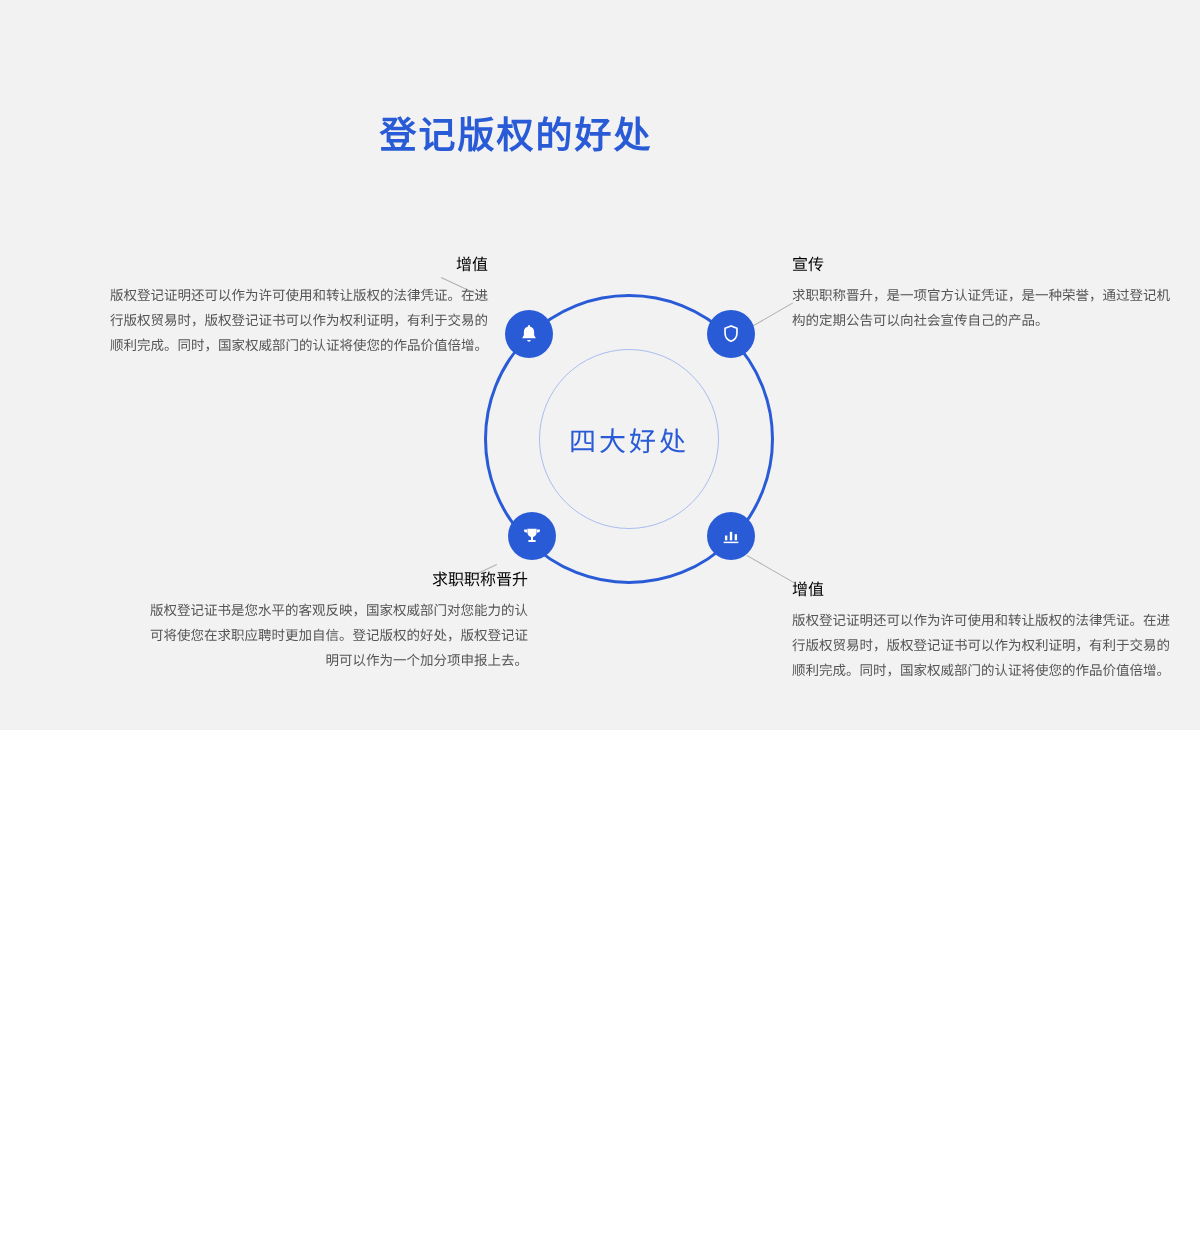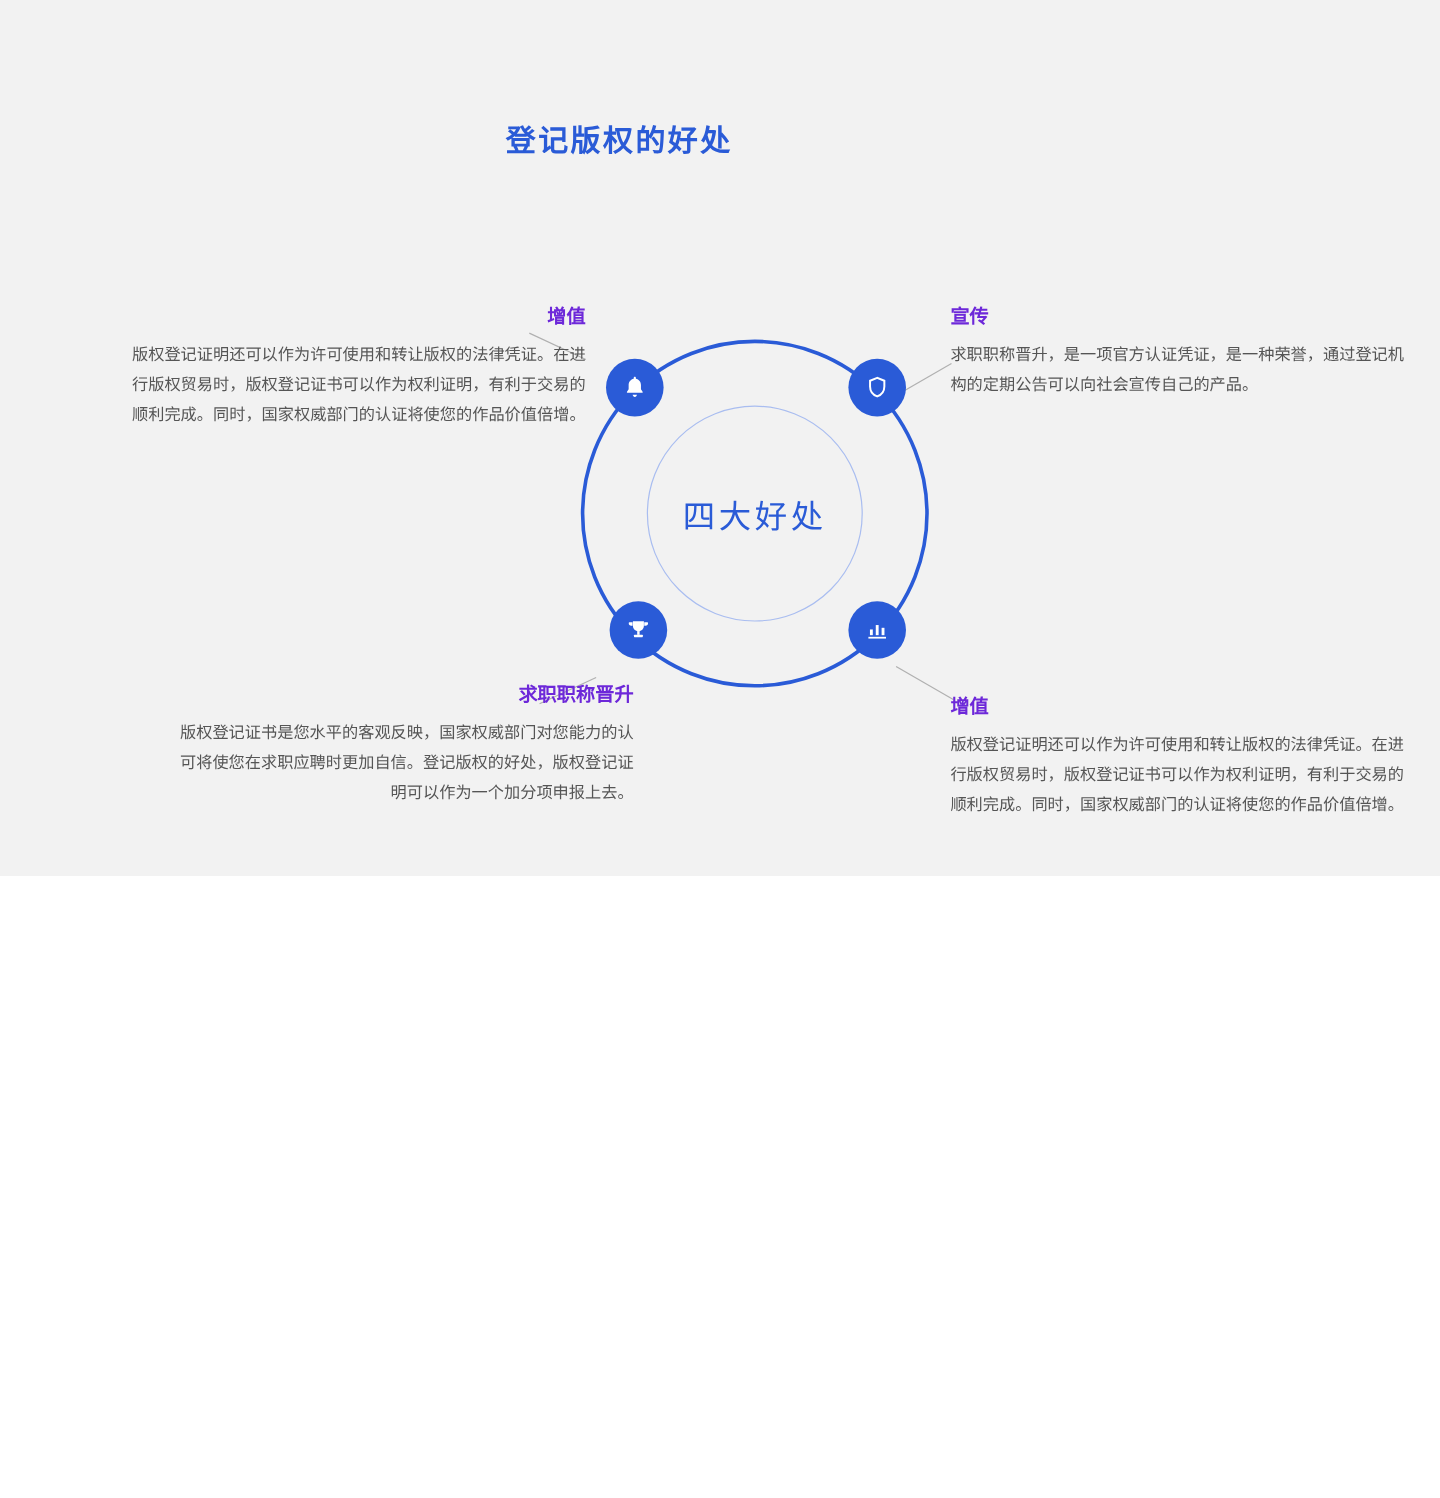--- a/index.html
+++ b/index.html
@@ -22,31 +22,31 @@
     height: 730px;
     background: #f2f2f2;
     box-sizing: border-box;
   }
   .benefits-title {
     position: absolute;
     top: 80px;
     left: 0;
     width: 1032px;
     text-align: center;
-    font-size: 25px;
+    font-size: 37px;
     font-weight: bold;
     color: #2a5bd7;
     letter-spacing: 2px;
   }
 
   
   .diagram {
     position: absolute;
     left: 484px;
-    top: 283px;
+    top: 294px;
     width: 290px;
     height: 290px;
   }
   .outer-ring {
     position: absolute;
     left: 0;
     top: 0;
     width: 290px;
     height: 290px;
     border: 3px solid #2a5bd7;
@@ -98,22 +98,22 @@
     position: absolute;
     height: 1px;
     background: #b0b0b0;
     transform-origin: 0 0;
   }
 
   
   .txt-block { position: absolute; }
   .txt-block .heading {
     font-size: 16px;
-    color: #6d28d9;
-    font-weight: bold;
+    color: #000000;
+    font-weight: normal;
     margin-bottom: 10px;
     line-height: 1.2;
   }
   .txt-block .body {
     font-size: 13.5px;
     color: #555;
     line-height: 1.85;
   }
   .txt-right { text-align: right; }
   .txt-left  { text-align: left; }

